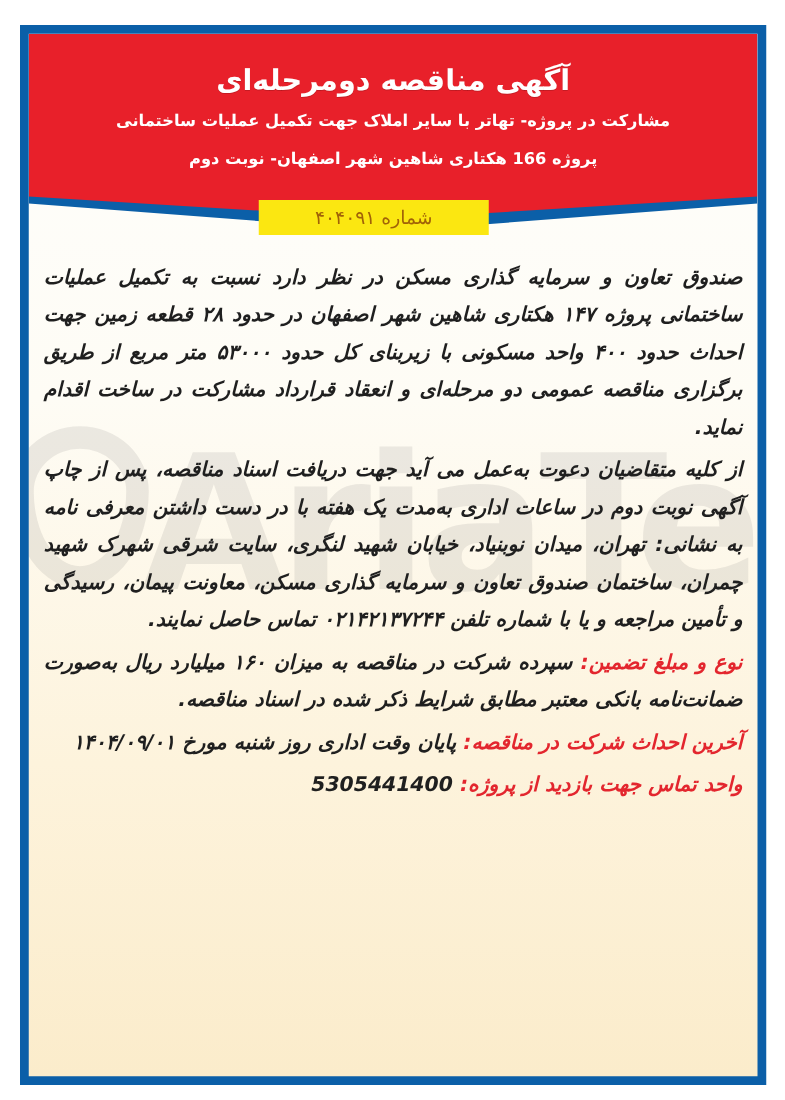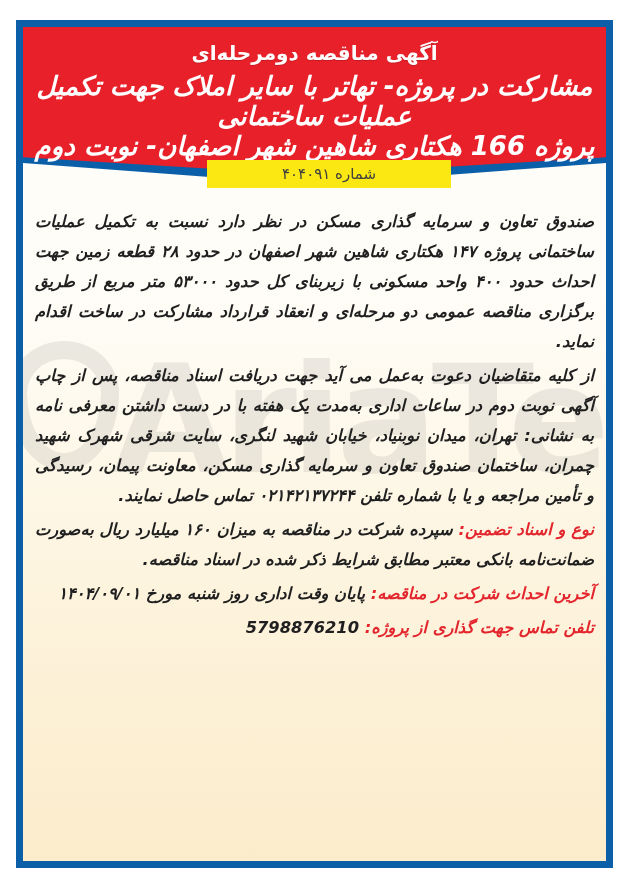--- a/index.html
+++ b/index.html
@@ -56,44 +56,43 @@
       right: 0;
       top: 0;
       height: 140px;
       direction: rtl;
       text-align: center;
       color: #ffffff;
     }
     .title {
       font-family: "DejaVu Sans", sans-serif;
       font-weight: bold;
-      font-size: 20px;
+      font-size: 23px;
       line-height: 36px;
-      margin-top: 8px;
+      margin-top: 20px;
       text-shadow: 0 1px 0 rgba(0,0,0,0.15);
     }
     .subtitle {
       font-family: "DejaVu Sans", sans-serif;
       font-weight: bold;
-      font-size: 26px;
+      font-size: 13px;
       line-height: 30px;
-      font-style: italic;
     }
     .number-badge {
       position: absolute;
       left: 184px;
       top: 133px;
-      width: 244px;
+      width: 184px;
       height: 28px;
       background: #fbe711;
       direction: rtl;
       text-align: center;
       font-size: 15px;
       line-height: 28px;
-      color: #404040;
+      color: #a16207;
     }
     .watermark {
       position: absolute;
       left: 0;
       right: 0;
       top: 300px;
       height: 200px;
       pointer-events: none;
     }
     .wm-shield {
@@ -161,19 +160,19 @@
     <div class="number-badge">شماره ۴۰۴۰۹۱</div>
 
     <div class="watermark">
       <div class="wm-shield"></div>
       <div class="wm-text">AriaTender</div>
     </div>
 
     <div class="body-text">
       <p>صندوق تعاون و سرمایه گذاری مسکن در نظر دارد نسبت به تکمیل عملیات ساختمانی پروژه ۱۴۷ هکتاری شاهین شهر اصفهان در حدود ۲۸ قطعه زمین جهت احداث حدود ۴۰۰ واحد مسکونی با زیربنای کل حدود ۵۳۰۰۰ متر مربع از طریق برگزاری مناقصه عمومی دو مرحله‌ای و انعقاد قرارداد مشارکت در ساخت اقدام نماید.</p>
       <p>از کلیه متقاضیان دعوت به‌عمل می آید جهت دریافت اسناد مناقصه، پس از چاپ آگهی نوبت دوم در ساعات اداری به‌مدت یک هفته با در دست داشتن معرفی نامه به نشانی: تهران، میدان نوبنیاد، خیابان شهید لنگری، سایت شرقی شهرک شهید چمران، ساختمان صندوق تعاون و سرمایه گذاری مسکن، معاونت پیمان، رسیدگی و تأمین مراجعه و یا با شماره تلفن ۰۲۱۴۲۱۳۷۲۴۴ تماس حاصل نمایند.</p>
-      <p><span class="label-red">نوع و اسناد تضمین:</span><span> سپرده شرکت در مناقصه به میزان ۱۶۰ میلیارد ریال به‌صورت ضمانت‌نامه بانکی معتبر مطابق شرایط ذکر شده در اسناد مناقصه.</span></p>
+      <p><span class="label-red">نوع و مبلغ تضمین:</span><span> سپرده شرکت در مناقصه به میزان ۱۶۰ میلیارد ریال به‌صورت ضمانت‌نامه بانکی معتبر مطابق شرایط ذکر شده در اسناد مناقصه.</span></p>
       <p><span class="label-red">آخرین احداث شرکت در مناقصه:</span><span> پایان وقت اداری روز شنبه مورخ ۱۴۰۴/۰۹/۰۱</span></p>
-      <p><span class="label-red">تلفن تماس جهت گذاری از پروژه:</span><span class="ltr-num"> 5798876210</span></p>
+      <p><span class="label-red">واحد تماس جهت بازدید از پروژه:</span><span class="ltr-num"> 5305441400</span></p>
     </div>
 
   </div>
 </div>
 
 </body></html>

